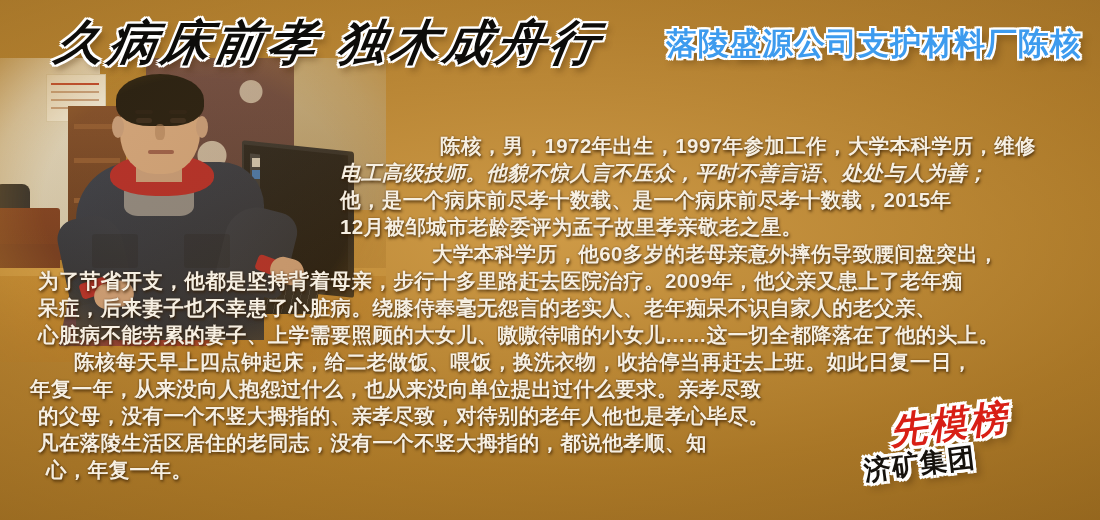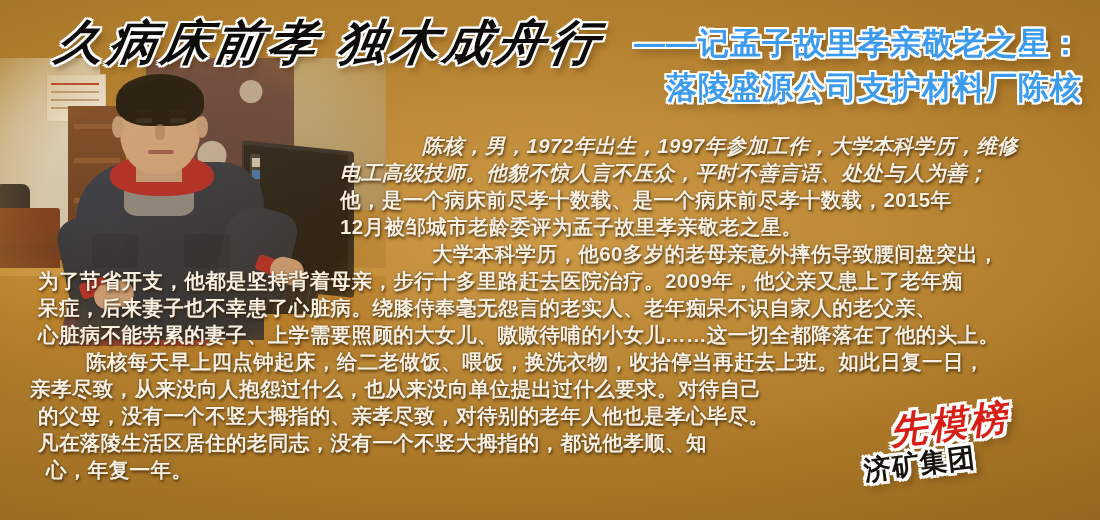--- a/index.html
+++ b/index.html
@@ -207,35 +207,34 @@
       <div class="ph cuff-r"></div>
       <div class="ph hand-r"></div>
 
       <div class="photo-tint"></div>
     </div>
   </div>
 
   <div id="headline">久病床前孝  独木成舟行</div>
 
   <div id="subtitle">
-    <span class="sline">——记孟子故里孝亲敬老之星：</span>
     <span class="sline">落陵盛源公司支护材料厂陈核</span>
   </div>
 
   <div id="body-copy">
-      <span class="bl indent" style="position: absolute; left: 378px; top: 0px; font-style: italic;">陈核，男，1972年出生，1997年参加工作，大学本科学历，维修</span>
+      <span class="bl indent" style="position: absolute; left: 396px; top: 0px;">陈核，男，1972年出生，1997年参加工作，大学本科学历，维修</span>
       <span class="bl" style="position: absolute; left: 340px; top: 27px; font-style: italic;">电工高级技师。他貌不惊人言不压众，平时不善言语、处处与人为善；</span>
       <span class="bl" style="position: absolute; left: 340px; top: 54px;">他，是一个病床前尽孝十数载、是一个病床前尽孝十数载，2015年</span>
       <span class="bl" style="position: absolute; left: 340px; top: 81px;">12月被邹城市老龄委评为孟子故里孝亲敬老之星。</span>
       <span class="bl indent" style="position: absolute; left: 388px; top: 108px;">大学本科学历，他60多岁的老母亲意外摔伤导致腰间盘突出，</span>
       <span class="bl" style="position: absolute; left: 38px; top: 135px;">为了节省开支，他都是坚持背着母亲，步行十多里路赶去医院治疗。2009年，他父亲又患上了老年痴</span>
       <span class="bl" style="position: absolute; left: 38px; top: 162px;">呆症，后来妻子也不幸患了心脏病。绕膝侍奉毫无怨言的老实人、老年痴呆不识自家人的老父亲、</span>
       <span class="bl" style="position: absolute; left: 38px; top: 189px;">心脏病不能劳累的妻子、上学需要照顾的大女儿、嗷嗷待哺的小女儿……这一切全都降落在了他的头上。</span>
-      <span class="bl indent" style="position: absolute; left: 42px; top: 216px;">陈核每天早上四点钟起床，给二老做饭、喂饭，换洗衣物，收拾停当再赶去上班。如此日复一日，</span>
-      <span class="bl" style="position: absolute; left: 30px; top: 243px;">亲孝尽致，从来没向人抱怨过什么，也从来没向单位提出过什么要求。对待自己</span>
+      <span class="bl indent" style="position: absolute; left: 30px; top: 216px;">陈核每天早上四点钟起床，给二老做饭、喂饭，换洗衣物，收拾停当再赶去上班。如此日复一日，</span>
+      <span class="bl" style="position: absolute; left: 30px; top: 243px;">年复一年，从来没向人抱怨过什么，也从来没向单位提出过什么要求。亲孝尽致</span>
       <span class="bl" style="position: absolute; left: 38px; top: 270px;">的父母，没有一个不竖大拇指的、亲孝尽致，对待别的老年人他也是孝心毕尽。</span>
       <span class="bl" style="position: absolute; left: 38px; top: 297px;">凡在落陵生活区居住的老同志，没有一个不竖大拇指的，都说他孝顺、知</span>
       <span class="bl" style="position: absolute; left: 46px; top: 324px;">心，年复一年。</span>
     </div>
 
   <div id="logo">
     <div class="top">先模榜</div>
     <div class="bot">济矿集团</div>
   </div>
 

